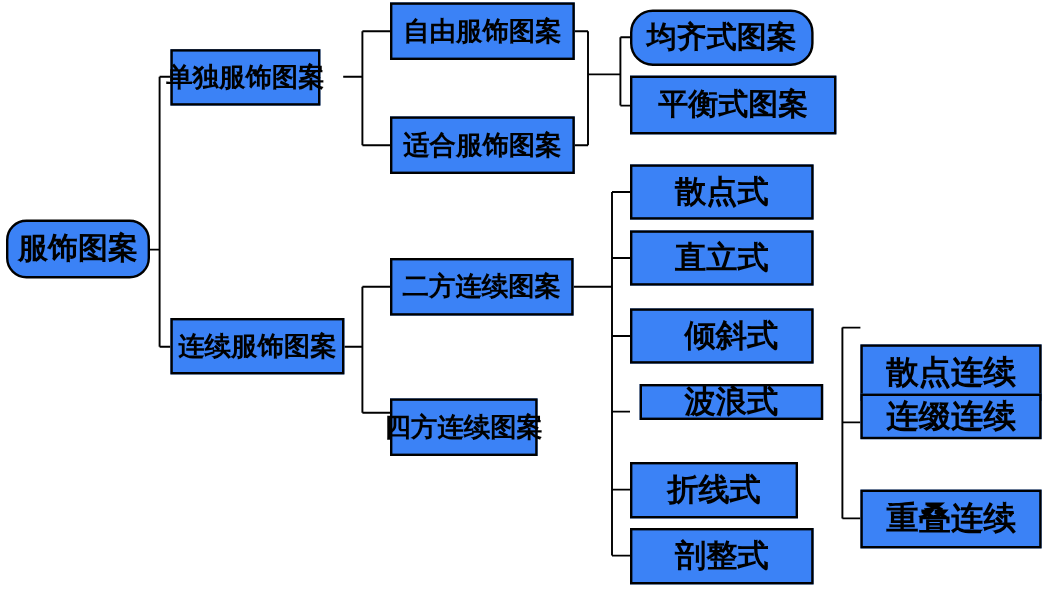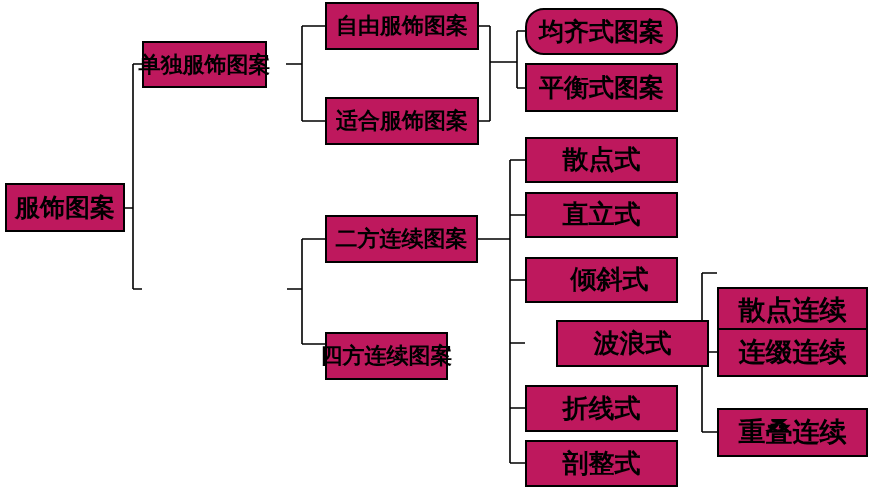--- a/index.html
+++ b/index.html
@@ -7,21 +7,21 @@
     position:relative;
     width:870px;height:493px;
     background:#ffffff;
     font-family:"Liberation Serif","DejaVu Serif",serif;
     overflow:hidden;
   }
   .lines{position:absolute;left:0;top:0;width:870px;height:493px;}
   .node{
     position:absolute;
     box-sizing:border-box;
-    background:#be185d;
+    background:#3b82f6;
     border:2px solid #000000;
     color:#000000;
     display:flex;
     align-items:center;
     justify-content:center;
     font-weight:bold;
     font-size:26px;
     line-height:1;
     white-space:nowrap;
     text-align:center;
@@ -43,48 +43,49 @@
 
     <path d="M479,26 H490 M479,121 H490 M490,26 V121 M490,62 H517 M517,31 V88 M517,31 H525 M517,88 H525"></path>
 
     <path d="M287,289 H302 M302,239 V344 M302,239 H325 M302,344 H325"></path>
 
     <path d="M478,239 H510 M510,160 V463 M510,160 H525 M510,215 H525 M510,280 H525 M510,343 H525 M510,408 H525 M510,463 H525"></path>
 
     <path d="M702,273 V432 M702,273 H717 M702,352 H717 M702,432 H717"></path>
   </svg>
 
-  <div class="node sz25" style="left:5px;top:183px;width:120px;height:49px;">服饰图案</div>
+  <div class="node sz25" style="left:5px;top:183px;width:120px;height:49px;border-radius:17px;">服饰图案</div>
 
   <div class="node sz22" style="left:142px;top:41px;width:125px;height:47px;">单独服饰图案</div>
 
+  <div class="node sz22" style="left:142px;top:265px;width:145px;height:47px;">连续服饰图案</div>
 
   <div class="node sz22" style="left:325px;top:2px;width:154px;height:48px;">自由服饰图案</div>
 
   <div class="node sz22" style="left:325px;top:97px;width:154px;height:48px;">适合服饰图案</div>
 
   <div class="node sz22" style="left:325px;top:215px;width:153px;height:48px;">二方连续图案</div>
 
   <div class="node sz22" style="left:325px;top:332px;width:123px;height:48px;">四方连续图案</div>
 
   <div class="node sz25" style="left:525px;top:8px;width:153px;height:47px;border-radius:19px;">均齐式图案</div>
 
-  <div class="node sz25" style="left:525px;top:63px;width:153px;height:49px;">平衡式图案</div>
+  <div class="node sz25" style="left:525px;top:63px;width:172px;height:49px;">平衡式图案</div>
 
   <div class="node" style="left:525px;top:137px;width:153px;height:46px;">散点式</div>
 
   <div class="node" style="left:525px;top:192px;width:153px;height:46px;">直立式</div>
 
   <div class="node" style="left:525px;top:257px;width:153px;height:46px;padding-left:16px;">倾斜式</div>
 
-  <div class="node" style="left:556px;top:320px;width:153px;height:47px;">波浪式</div>
+  <div class="node" style="left:533px;top:320px;width:153px;height:30px;">波浪式</div>
 
-  <div class="node" style="left:525px;top:385px;width:153px;height:47px;">折线式</div>
+  <div class="node" style="left:525px;top:385px;width:140px;height:47px;">折线式</div>
 
   <div class="node" style="left:525px;top:440px;width:153px;height:47px;">剖整式</div>
 
   <div class="node sz27" style="left:717px;top:250px;width:151px;height:47px;margin-top:37px;">散点连续</div>
 
-  <div class="node sz27" style="left:717px;top:328px;width:151px;height:49px;">连缀连续</div>
+  <div class="node sz27" style="left:717px;top:328px;width:151px;height:38px;">连缀连续</div>
 
   <div class="node sz27" style="left:717px;top:408px;width:151px;height:49px;">重叠连续</div>
 
 </div>
 
 </body></html>

